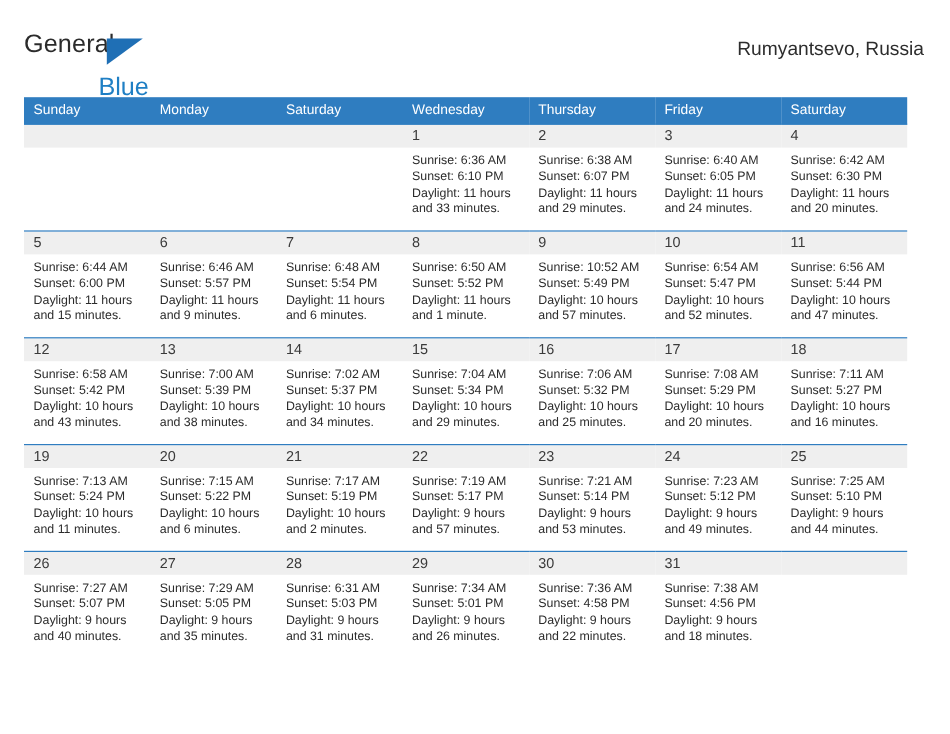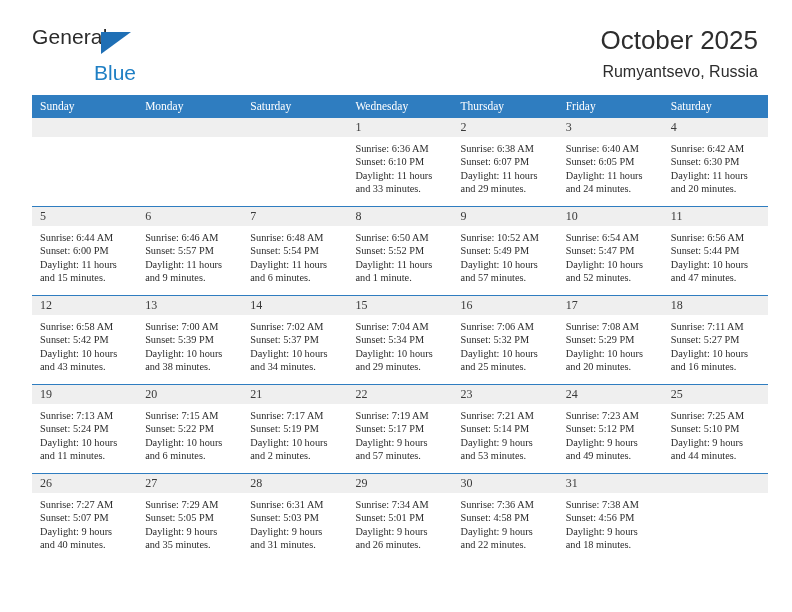--- a/index.html
+++ b/index.html
@@ -7,21 +7,21 @@
     margin: 0; padding: 0;
     width: 792px; height: 612px;
     background: #ffffff;
     font-family: "Liberation Sans", sans-serif;
     -webkit-font-smoothing: antialiased;
   }
   .page {
     position: relative;
     width: 792px; height: 612px;
     background: #fff;
-    padding: 0 32px;
+    padding: 0 20px;
   }
 
   
   .header {
     display: flex;
     align-items: flex-start;
     justify-content: space-between;
     height: 73px;
     padding-top: 26px;
   }
@@ -62,22 +62,21 @@
     font-size: 16px;
     color: #2d2d2d;
     margin-top: 7px;
   }
 
   
   table.cal {
     width: 736px;
     border-collapse: collapse;
     table-layout: fixed;
-    margin-top: 22px;
-    font-family: Liberation Serif, serif;
+    margin-top: 8px;
   }
   table.cal th {
     background: #2f7dc0;
     color: #ffffff;
     font-size: 11.5px;
     font-weight: normal;
     text-align: left;
     padding: 5px 0 5px 8px;
     height: 21px;
     border: none;
@@ -111,21 +110,20 @@
 
 <div class="page">
 
   <div class="header">
     <div class="brand">
       <span class="brand-general">General</span>
       <span class="brand-flag"></span>
       <span class="brand-blue">Blue</span>
     </div>
     <div class="titles">
-      <div class="cal-title">October 2025</div>
       <div class="cal-sub">Rumyantsevo, Russia</div>
     </div>
   </div>
 
   <table class="cal">
     <thead>
       <tr>
         <th>Sunday</th>
         <th>Monday</th>
         <th>Saturday</th>

